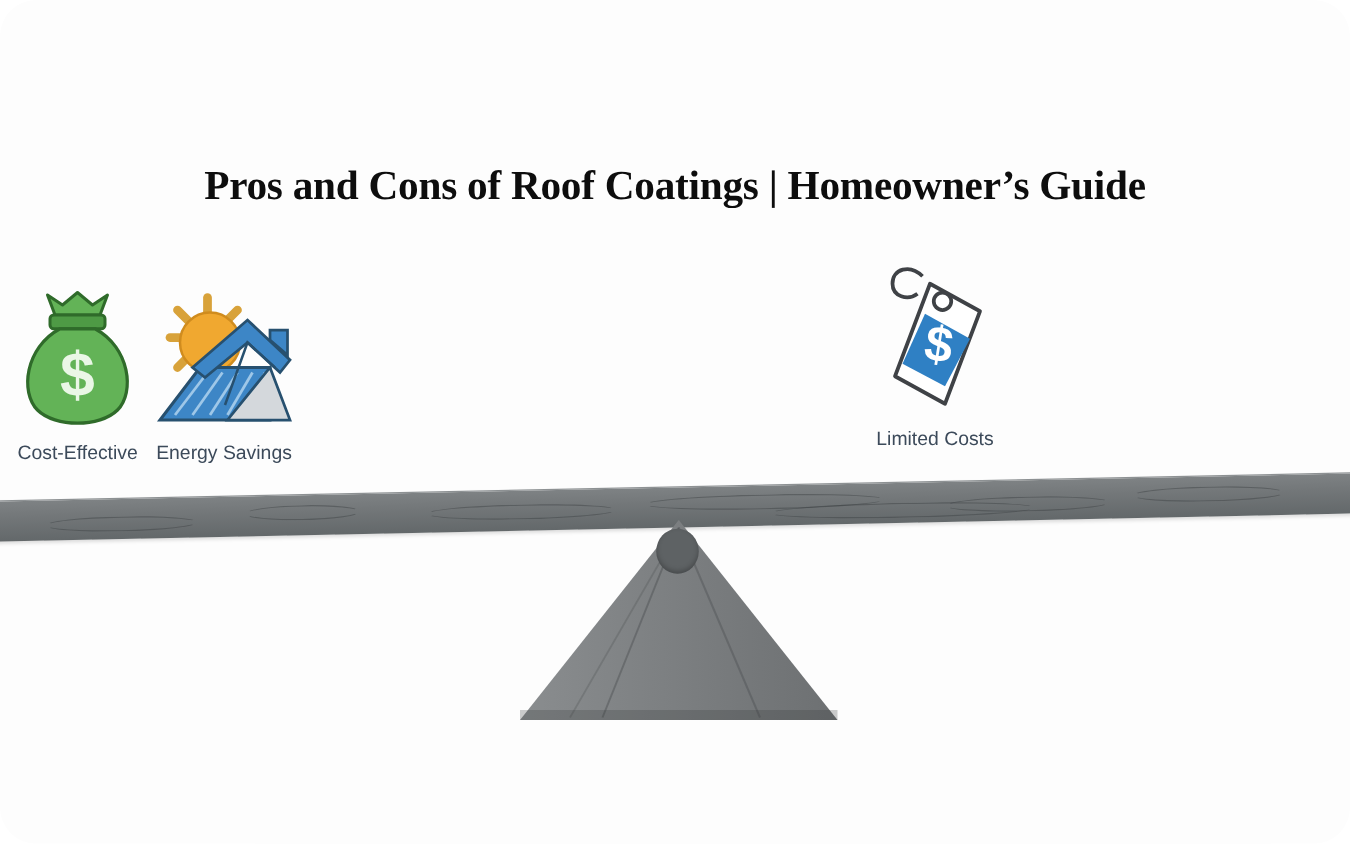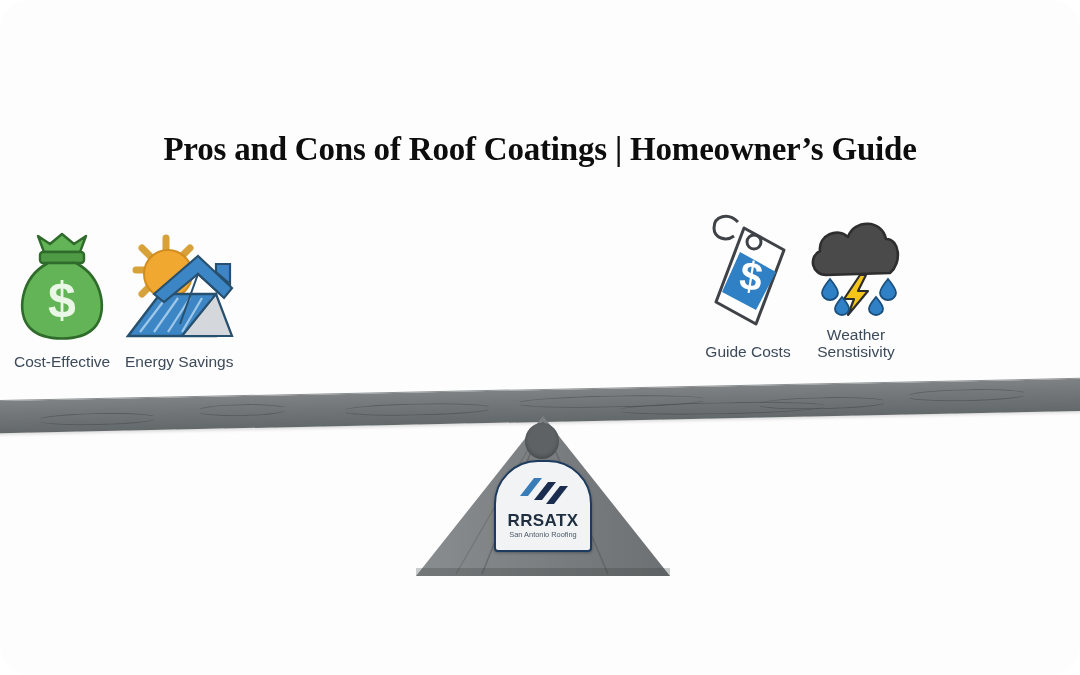--- a/index.html
+++ b/index.html
@@ -207,41 +207,24 @@
     <div class="icon-item">
       <span class="icon-art">
         <svg width="96" height="128" viewBox="0 0 96 128">
           <path d="M38 16 C28 6 14 10 14 22 C14 32 26 36 34 30" fill="none" stroke="#3f4246" stroke-width="3"></path>
           <path d="M44 22 L84 44 L56 118 L16 96 Z" fill="#ffffff" stroke="#3f4246" stroke-width="3" stroke-linejoin="round"></path>
           <circle cx="54" cy="36" r="7" fill="#ffffff" stroke="#3f4246" stroke-width="3"></circle>
           <path d="M40 46 L76 66 L56 104 L22 86 Z" fill="#2f80c4"></path>
           <text x="50" y="84" font-family="Liberation Sans, sans-serif" font-size="40" font-weight="bold" fill="#ffffff" text-anchor="middle" transform="rotate(9 50 78)">$</text>
         </svg>
       </span>
-      <span class="icon-label">Guide Costs</span>
-    </div>
-
-
-    <div class="icon-item">
-      <span class="icon-art">
-        <svg width="104" height="112" viewBox="0 0 104 112">
-          <path d="M22 70 C8 70 4 52 16 46 C14 30 34 22 44 32 C50 14 78 14 82 34
-                   C96 34 98 58 86 68 Z" fill="#4a4a4a" stroke="#2e2e2e" stroke-width="2.6" stroke-linejoin="round"></path>
-          <path d="M56 70 L40 94 L50 94 L44 110 L64 86 L54 86 L62 70 Z" fill="#f5c518" stroke="#2e2e2e" stroke-width="2.2" stroke-linejoin="round"></path>
-          <g fill="#2f80c4" stroke="#1b4f7d" stroke-width="1.8">
-            <path d="M26 74 C31 80 34 84 34 88 C34 92 30 95 26 95 C22 95 18 92 18 88 C18 84 21 80 26 74 Z"></path>
-            <path d="M84 74 C89 80 92 84 92 88 C92 92 88 95 84 95 C80 95 76 92 76 88 C76 84 79 80 84 74 Z"></path>
-            <path d="M38 92 C42 97 45 100 45 104 C45 107 42 110 38 110 C34 110 31 107 31 104 C31 100 34 97 38 92 Z"></path>
-            <path d="M72 92 C76 97 79 100 79 104 C79 107 76 110 72 110 C68 110 65 107 65 104 C65 100 68 97 72 92 Z"></path>
-          </g>
-        </svg>
-      </span>
-      <span class="icon-label">Weather
-Senstisivity</span>
-    </div>
+      <span class="icon-label">Limited Costs</span>
+    </div>
+
+
   </div>
 
   <div id="plank-wrap">
     <div id="plank">
       <div class="grain" style="left:40px;  top:14px; width:120px;"></div>
       <div class="grain" style="left:200px; top:8px;  width:90px;"></div>
       <div class="grain" style="left:345px; top:11px; width:150px;"></div>
       <div class="grain" style="left:520px; top:7px;  width:190px;"></div>
       <div class="grain" style="left:760px; top:13px; width:130px;"></div>
       <div class="grain" style="left:910px; top:8px;  width:120px;"></div>
@@ -259,24 +242,15 @@
         </linearGradient>
       </defs>
       <path d="M131 0 L258 160 L4 160 Z" fill="url(#triGrad)"></path>
       <path d="M131 6 L70 158" fill="none" stroke="rgba(60,64,66,0.35)" stroke-width="1.6"></path>
       <path d="M131 6 L196 158" fill="none" stroke="rgba(60,64,66,0.30)" stroke-width="1.6"></path>
       <path d="M118 30 L44 158" fill="none" stroke="rgba(60,64,66,0.22)" stroke-width="1.4"></path>
       <rect x="4" y="152" width="254" height="8" fill="rgba(50,54,56,0.25)"></rect>
     </svg>
     <div id="pivot"></div>
 
-    <div id="badge">
-      <svg id="logo-marks" viewBox="0 0 54 34">
-        <path d="M4 22 L18 4 L26 4 L12 22 Z" fill="#3a7cb8"></path>
-        <path d="M18 26 L32 8 L40 8 L26 26 Z" fill="#1b2d4f"></path>
-        <path d="M30 30 L44 12 L52 12 L38 30 Z" fill="#1b2d4f"></path>
-      </svg>
-      <div id="logo-name">RRSATX</div>
-      <div id="logo-tag">San Antonio Roofing</div>
-    </div>
   </div>
 
 </div>
 
 </body></html>

